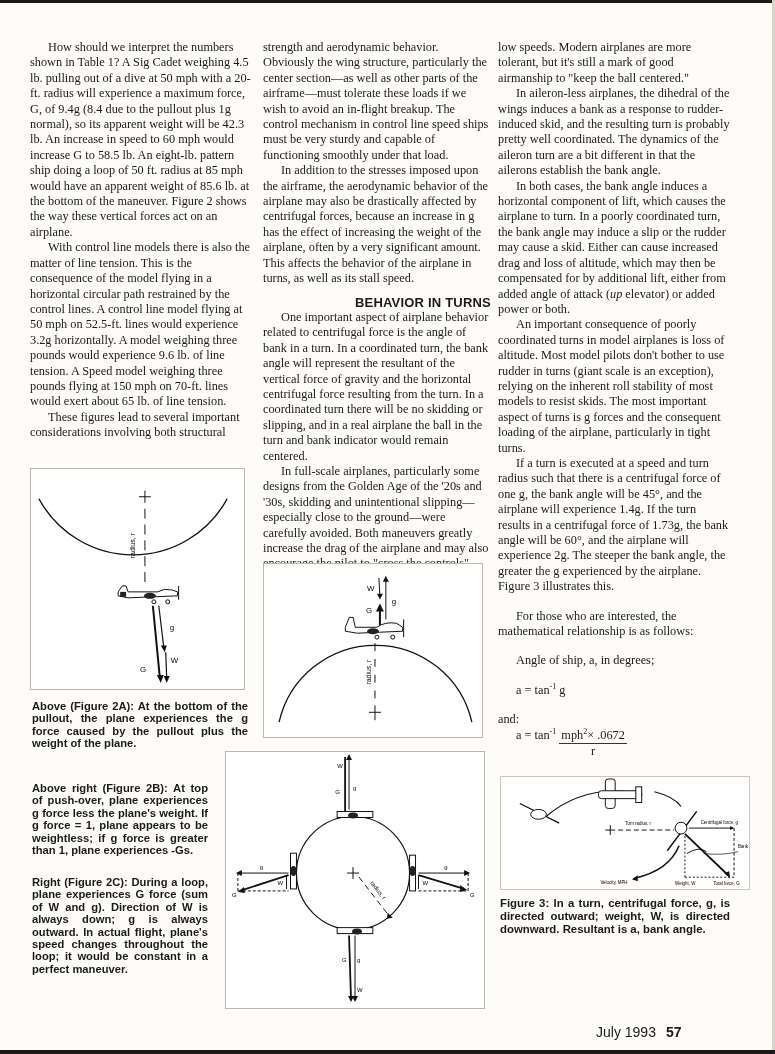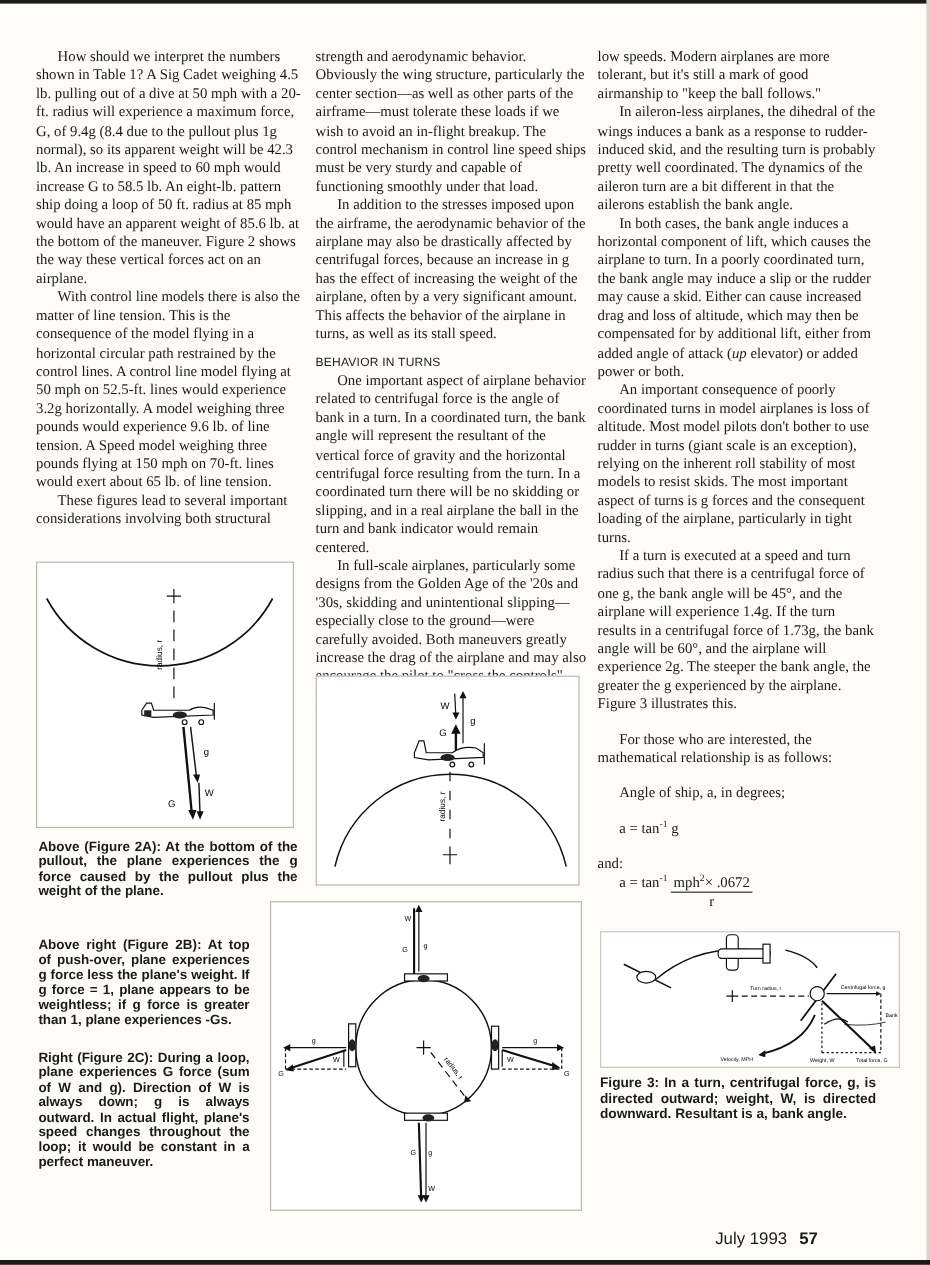--- a/index.html
+++ b/index.html
@@ -6,21 +6,21 @@
   body{width:775px;height:1054px;background:#fdfcf8;position:relative;overflow:hidden;font-family:"Liberation Serif","DejaVu Serif",serif;color:#1a1a1a;}
   .topbar{position:absolute;left:0;top:0;width:775px;height:3px;background:#1a1a1a;}
   .botbar{position:absolute;left:0;bottom:0;width:775px;height:4px;background:#1a1a1a;}
   .rightedge{position:absolute;right:0;top:0;width:3px;height:1054px;background:#d8d4c8;}
   .col{position:absolute;font-size:12.3px;line-height:15.4px;}
   .col p{margin:0;text-indent:18px;}
   .col p.noindent{text-indent:0;}
   .col1{left:30px;top:40px;width:222px;}
   .col2{left:263px;top:40px;width:228px;}
   .col3{left:498px;top:40px;width:232px;}
-  .heading{font-family:"Liberation Sans","DejaVu Sans",sans-serif;font-weight:normal;font-size:10px;text-align:left;margin:8px 0 0 0;letter-spacing:0.2px;}
+  .heading{font-family:"Liberation Sans","DejaVu Sans",sans-serif;font-weight:bold;font-size:13px;text-align:right;margin:8px 0 0 0;letter-spacing:0.2px;}
   .gap{height:14px;}
   .math{padding-left:18px;}
   .frac{display:inline-block;vertical-align:top;text-align:center;}
   .frac .num{border-bottom:1px solid #333;padding:0 2px;}
   sup{font-size:8px;line-height:0;}
   .caption{position:absolute;font-family:"Liberation Sans","DejaVu Sans",sans-serif;font-weight:bold;font-size:11.2px;line-height:12.4px;text-align:justify;}
   .fig{position:absolute;background:#fff;border:1px solid #b8b8b0;box-sizing:border-box;}
   .fig svg{display:block;width:100%;height:100%;}
   .footer{position:absolute;left:596px;top:1024px;font-family:"Liberation Sans","DejaVu Sans",sans-serif;font-size:14px;}
   .footer .pg{font-weight:bold;margin-left:10px;}
@@ -39,21 +39,21 @@
 
 <div class="col col2">
   <p class="noindent">strength and aerodynamic behavior. Obviously the wing structure, particularly the center section—as well as other parts of the airframe—must tolerate these loads if we wish to avoid an in-flight breakup. The control mechanism in control line speed ships must be very sturdy and capable of functioning smoothly under that load.</p>
   <p>In addition to the stresses imposed upon the airframe, the aerodynamic behavior of the airplane may also be drastically affected by centrifugal forces, because an increase in g has the effect of increasing the weight of the airplane, often by a very significant amount. This affects the behavior of the airplane in turns, as well as its stall speed.</p>
   <div class="heading">BEHAVIOR IN TURNS</div>
   <p>One important aspect of airplane behavior related to centrifugal force is the angle of bank in a turn. In a coordinated turn, the bank angle will represent the resultant of the vertical force of gravity and the horizontal centrifugal force resulting from the turn. In a coordinated turn there will be no skidding or slipping, and in a real airplane the ball in the turn and bank indicator would remain centered.</p>
   <p>In full-scale airplanes, particularly some designs from the Golden Age of the '20s and '30s, skidding and unintentional slipping—especially close to the ground—were carefully avoided. Both maneuvers greatly increase the drag of the airplane and may also encourage the pilot to "cross the controls"—that is, apply opposite aileron and rudder—which could lead to a spin at</p>
 </div>
 
 <div class="col col3">
-  <p class="noindent">low speeds. Modern airplanes are more tolerant, but it's still a mark of good airmanship to "keep the ball follows."</p>
+  <p class="noindent">low speeds. Modern airplanes are more tolerant, but it's still a mark of good airmanship to "keep the ball centered."</p>
   <p>In aileron-less airplanes, the dihedral of the wings induces a bank as a response to rudder-induced skid, and the resulting turn is probably pretty well coordinated. The dynamics of the aileron turn are a bit different in that the ailerons establish the bank angle.</p>
   <p><span>In both cases, the bank angle induces a horizontal component of lift, which causes the airplane to turn. In a poorly coordinated turn, the bank angle may induce a slip or the rudder may cause a skid. Either can cause increased drag and loss of altitude, which may then be compensated for by additional lift, either from added angle of attack (</span><i>up</i><span> elevator) or added power or both.</span></p>
   <p>An important consequence of poorly coordinated turns in model airplanes is loss of altitude. Most model pilots don't bother to use rudder in turns (giant scale is an exception), relying on the inherent roll stability of most models to resist skids. The most important aspect of turns is g forces and the consequent loading of the airplane, particularly in tight turns.</p>
   <p>If a turn is executed at a speed and turn radius such that there is a centrifugal force of one g, the bank angle will be 45°, and the airplane will experience 1.4g. If the turn results in a centrifugal force of 1.73g, the bank angle will be 60°, and the airplane will experience 2g. The steeper the bank angle, the greater the g experienced by the airplane. Figure 3 illustrates this.</p>
   <div class="gap"></div>
   <p>For those who are interested, the mathematical relationship is as follows:</p>
   <div class="gap"></div>
   <p>Angle of ship, a, in degrees;</p>
   <div class="gap"></div>
   <div class="math"><span>a = tan</span><sup>-1</sup><span> g</span></div>

